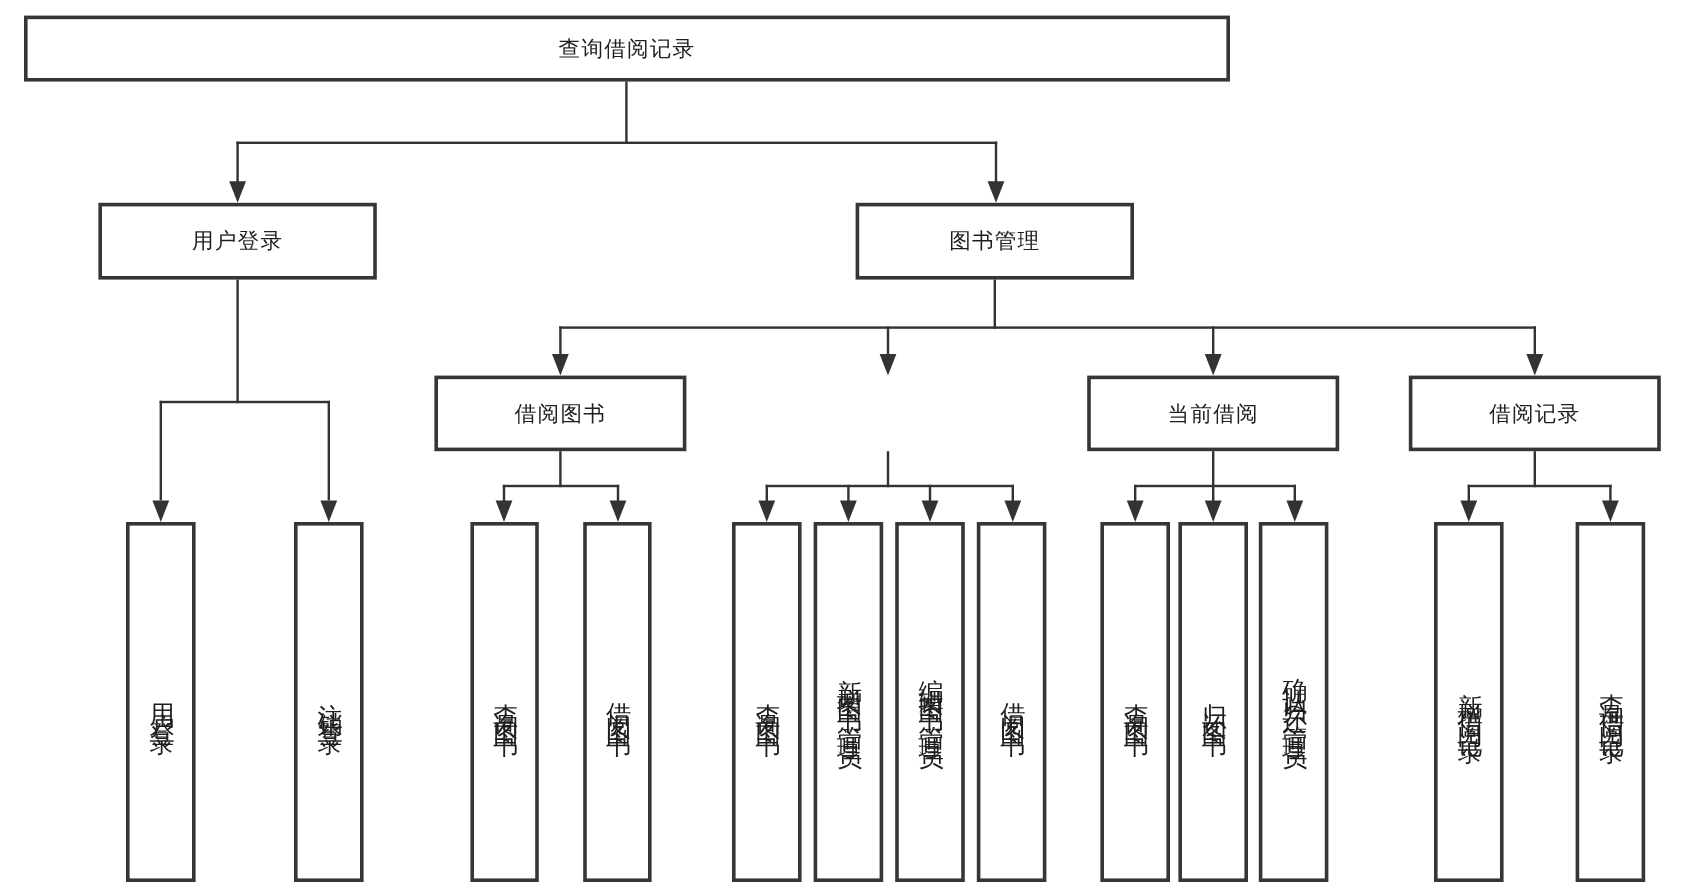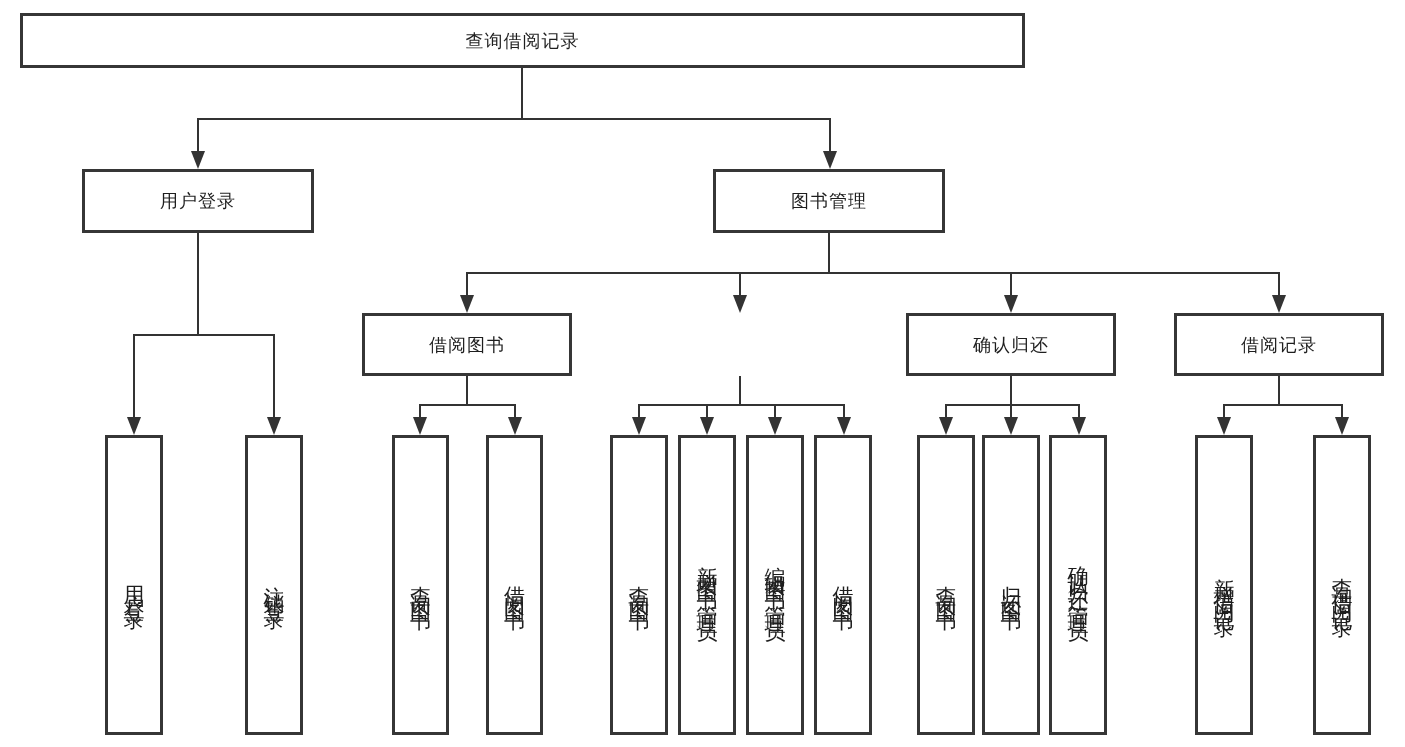--- a/index.html
+++ b/index.html
@@ -62,21 +62,21 @@
     <span class="h-label">用户登录</span>
   </div>
   <div class="box" style="left:713px; top:169px; width:232px; height:64px;">
     <span class="h-label">图书管理</span>
   </div>
 
   <div class="box" style="left:362px; top:313px; width:210px; height:63px;">
     <span class="h-label">借阅图书</span>
   </div>
   <div class="box" style="left:906px; top:313px; width:210px; height:63px;">
-    <span class="h-label">确认归还</span>
+    <span class="h-label">当前借阅</span>
   </div>
   <div class="box" style="left:1174px; top:313px; width:210px; height:63px;">
     <span class="h-label">借阅记录</span>
   </div>
 
   <div class="box v-box" style="left:105px; top:435px; width:58px; height:300px;">
     <span class="v-label">用户登录</span>
   </div>
   <div class="box v-box" style="left:245px; top:435px; width:58px; height:300px;">
     <span class="v-label">注销登录</span>

